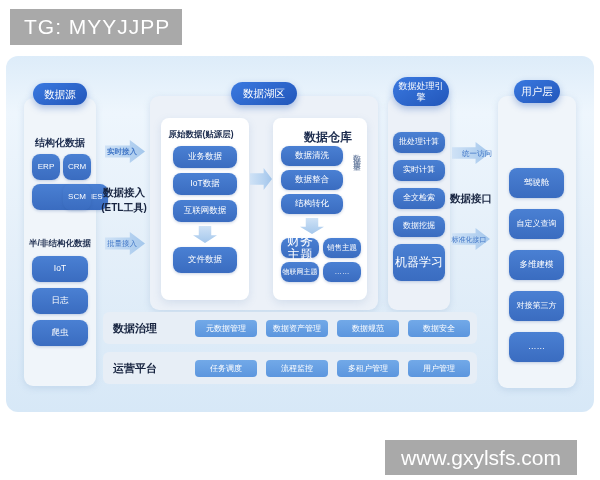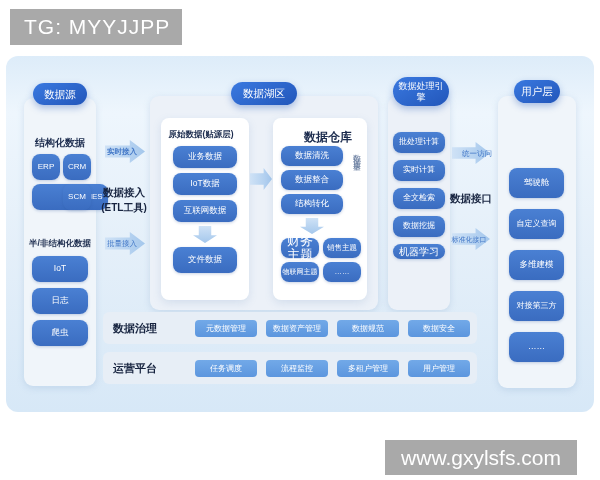--- a/index.html
+++ b/index.html
@@ -96,21 +96,21 @@
   <div class="abs box" style="left:323px;top:238px;width:38px;height:20px;font-size:7.5px;">销售主题</div>
   <div class="abs box" style="left:281px;top:262px;width:38px;height:20px;font-size:7px;">物联网主题</div>
   <div class="abs box" style="left:323px;top:262px;width:38px;height:20px;font-size:7.5px;">……</div>
 
   <div class="abs panel" style="left:388px;top:96px;width:62px;height:214px;background:#ecf1f8;"></div>
   <div class="abs pill" style="left:393px;top:77px;width:52px;height:29px;font-size:9px;border-radius:15px;padding:0 2px;">数据处理引擎</div>
   <div class="abs box" style="left:393px;top:132px;width:52px;height:21px;font-size:8px;">批处理计算</div>
   <div class="abs box" style="left:393px;top:160px;width:52px;height:21px;font-size:8px;">实时计算</div>
   <div class="abs box" style="left:393px;top:188px;width:52px;height:21px;font-size:8px;font-family:Liberation Serif, serif;">全文检索</div>
   <div class="abs box" style="left:393px;top:216px;width:52px;height:21px;font-size:8px;">数据挖掘</div>
-  <div class="abs box" style="left:393px;top:244px;width:52px;height:15px;font-size:10px;">机器学习</div>
+  <div class="abs box" style="left:393px;top:244px;width:52px;height:37px;font-size:12px;">机器学习</div>
 
   <div class="abs arrow-r" style="left:452px;top:142px;width:38px;height:22px;"></div>
   <div class="abs arrow-text" style="left:450px;top:149px;width:38px;font-size:7.5px;padding-left:8px;">统一访问</div>
 
   <div class="abs blabel" style="left:447px;top:192px;width:48px;font-size:10.5px;">数据接口</div>
 
   <div class="abs arrow-r" style="left:452px;top:228px;width:38px;height:22px;"></div>
   <div class="abs arrow-text" style="left:449px;top:235px;width:40px;font-size:7px;">标准化接口</div>
 
   <div class="abs panel" style="left:498px;top:96px;width:78px;height:292px;"></div>

